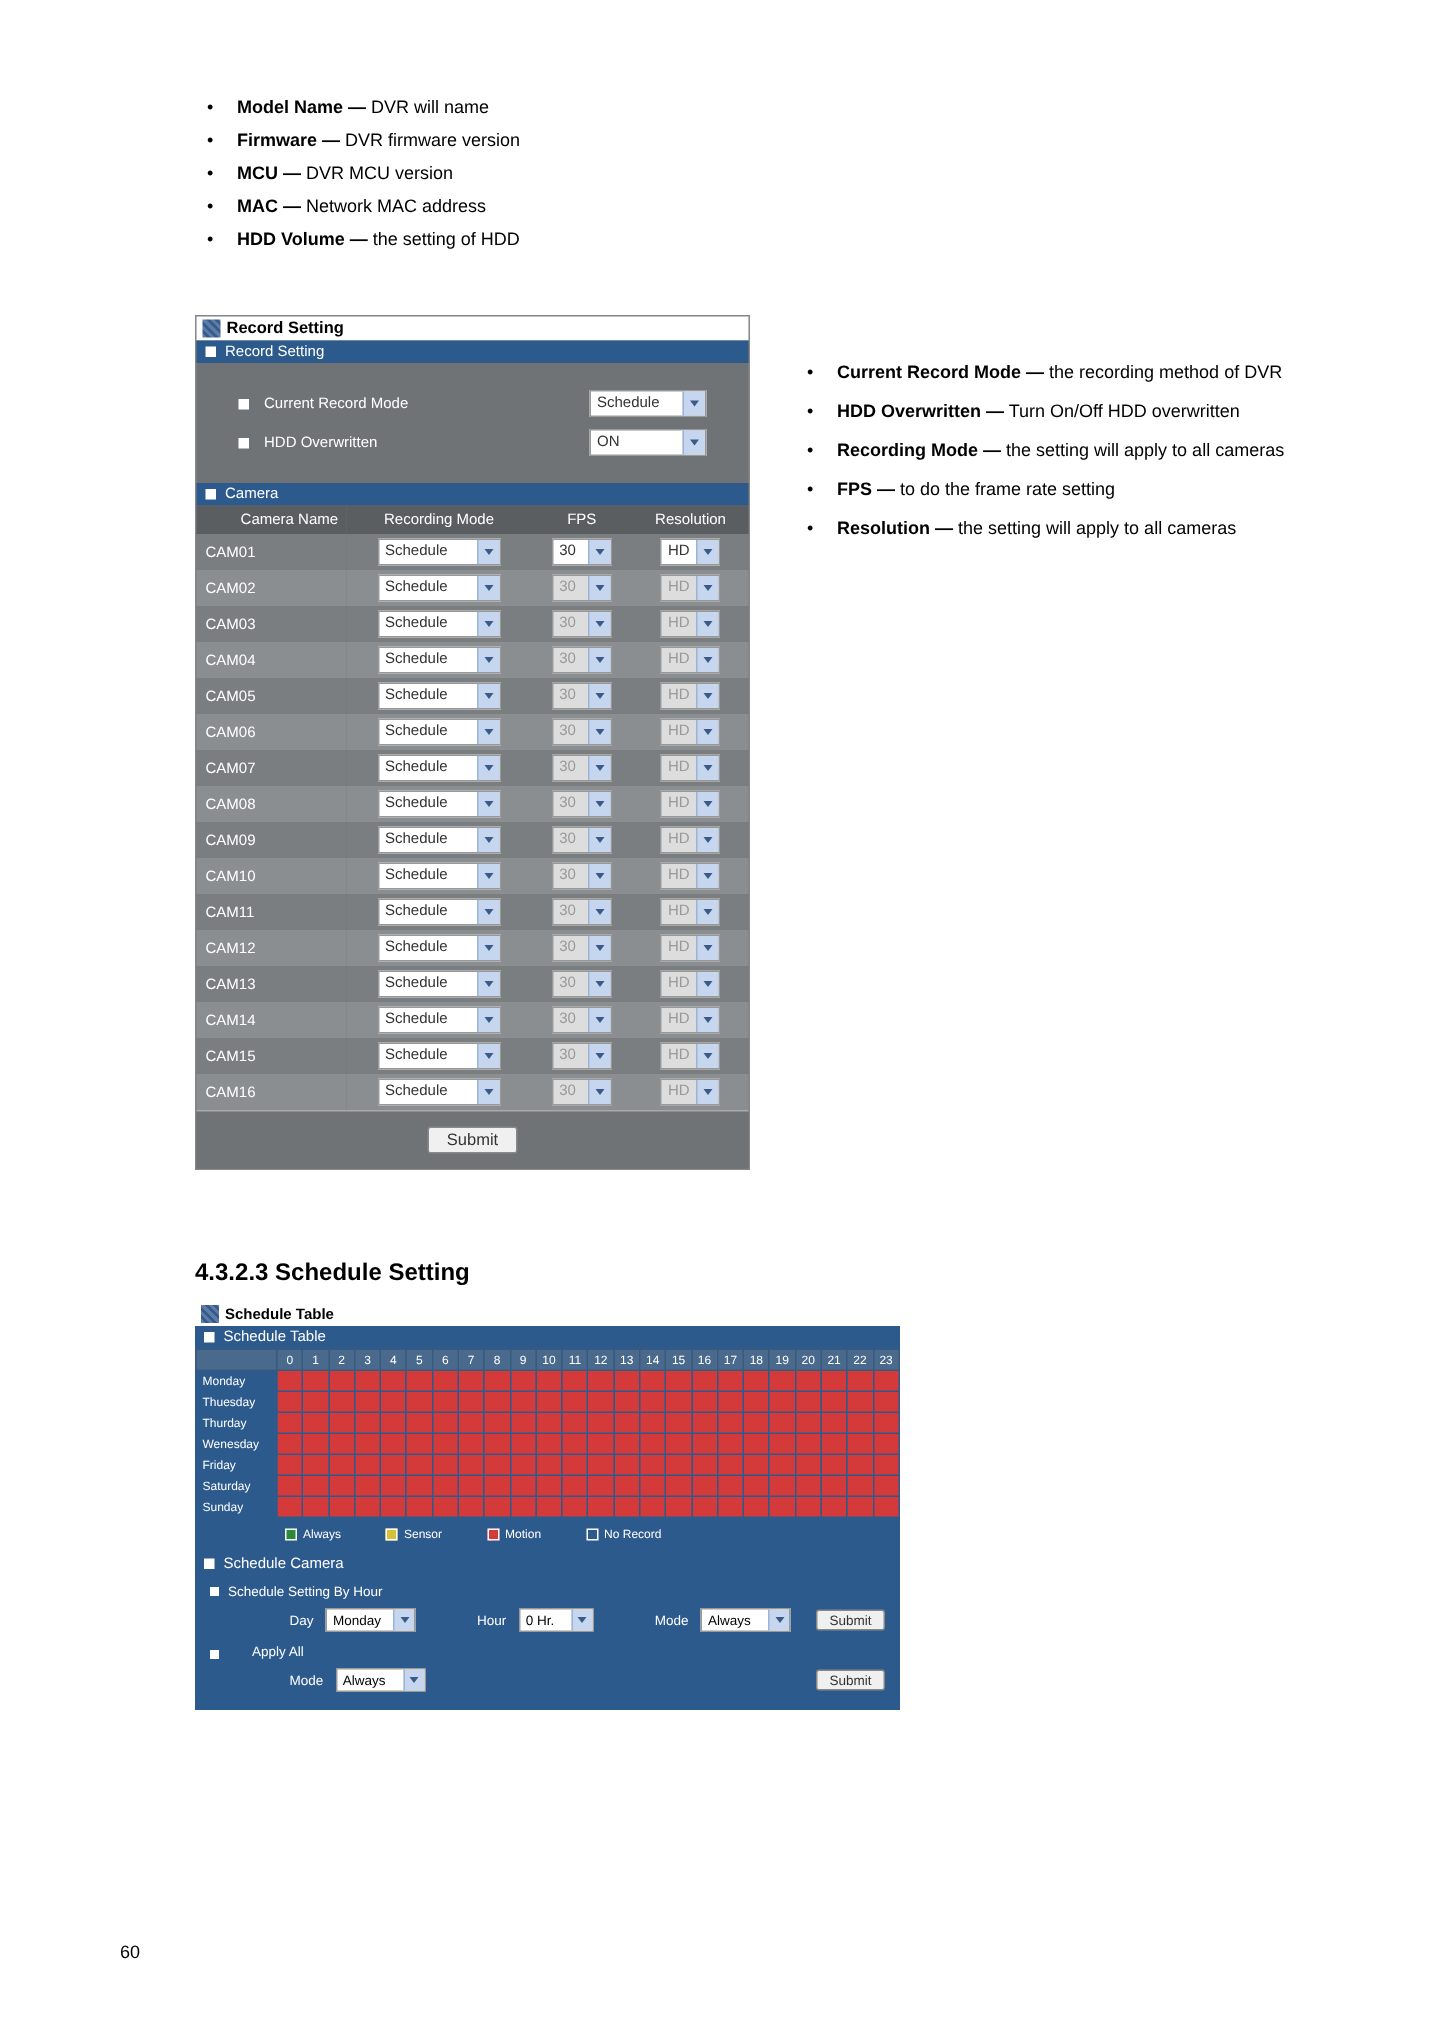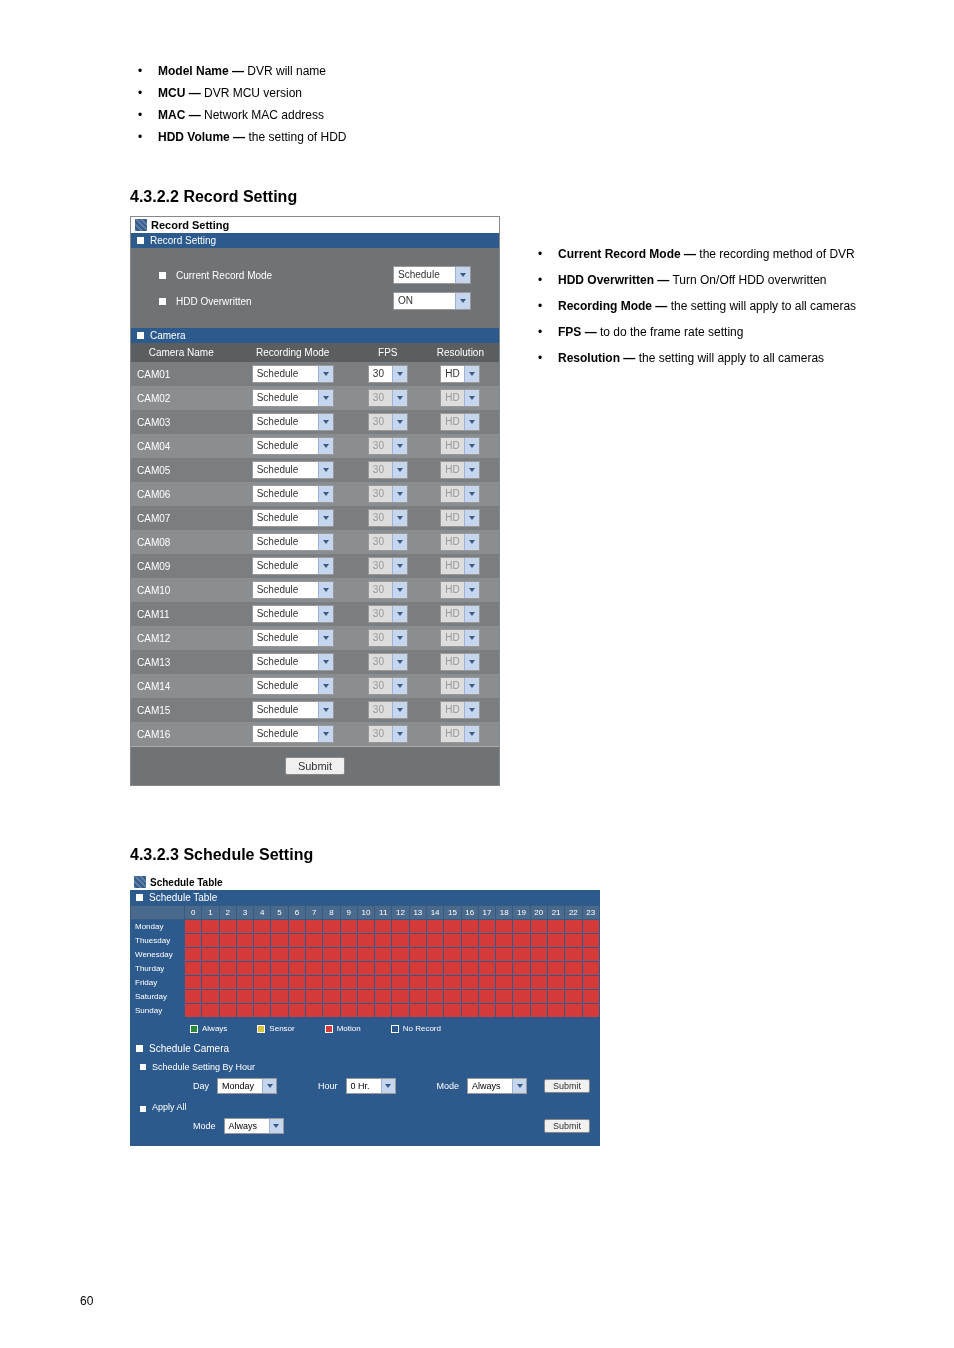--- a/index.html
+++ b/index.html
@@ -78,21 +78,21 @@
   }
   .faux-select .arrow::after {
     content: ""; width: 0; height: 0;
     border-left: 3px solid transparent; border-right: 3px solid transparent;
     border-top: 4px solid #3a5a88;
   }
 
   .cam-table { width: 100%; border-collapse: collapse; font-size: 10px; }
   .cam-table th {
     background: #5a5e61; color: #fff; font-weight: normal;
-    padding: 4px 6px; text-align: center;
+    padding: 4px 6px; text-align: right;
   }
   .cam-table td { padding: 3px 6px; }
   .cam-table tr:nth-child(even) td { background: #8a8e91; }
   .cam-table tr:nth-child(odd) td { background: #7a7e81; }
   .cam-table td:first-child { color: #fff; }
 
   .panel-footer { background: #6f7376; text-align: center; padding: 10px 0; border-top: 1px solid #aaa; }
   .btn {
     background: #f0f0f0; border: 1px solid #888; border-radius: 2px;
     padding: 2px 12px; font-size: 11px; color: #333; cursor: pointer;
@@ -135,26 +135,26 @@
 
   .page-num { position: absolute; bottom: 40px; left: 80px; font-size: 12px; }
 </style>
 </head>
 <body>
 
 <div class="content">
 
   <ul class="bullet-list" id="top-bullets">
       <li><strong>Model Name —</strong><span> DVR will name</span></li>
+      <li><strong>Firmware —</strong><span> DVR firmware version</span></li>
       <li><strong>MCU —</strong><span> DVR MCU version</span></li>
       <li><strong>MAC —</strong><span> Network MAC address</span></li>
       <li><strong>HDD Volume —</strong><span> the setting of HDD</span></li>
     </ul>
 
-  <div class="section-title">4.3.2.2 Record Setting</div>
 
   <div class="two-col">
 
     <div class="panel">
       <div class="panel-title">
         <span class="title-icon"></span>
         <span>Record Setting</span>
       </div>
       <div class="subhead">
         <span class="sq"></span>
@@ -540,48 +540,48 @@
             <td></td>
             <td></td>
             <td></td>
             <td></td>
             <td></td>
             <td></td>
             <td></td>
             <td></td>
           </tr>
           <tr>
+            <td>Thurday</td>
+            <td></td>
+            <td></td>
+            <td></td>
+            <td></td>
+            <td></td>
+            <td></td>
+            <td></td>
+            <td></td>
+            <td></td>
+            <td></td>
+            <td></td>
+            <td></td>
+            <td></td>
+            <td></td>
+            <td></td>
+            <td></td>
+            <td></td>
+            <td></td>
+            <td></td>
+            <td></td>
+            <td></td>
+            <td></td>
+            <td></td>
+            <td></td>
+          </tr>
+          <tr>
             <td>Wenesday</td>
-            <td></td>
-            <td></td>
-            <td></td>
-            <td></td>
-            <td></td>
-            <td></td>
-            <td></td>
-            <td></td>
-            <td></td>
-            <td></td>
-            <td></td>
-            <td></td>
-            <td></td>
-            <td></td>
-            <td></td>
-            <td></td>
-            <td></td>
-            <td></td>
-            <td></td>
-            <td></td>
-            <td></td>
-            <td></td>
-            <td></td>
-            <td></td>
-          </tr>
-          <tr>
-            <td>Thurday</td>
             <td></td>
             <td></td>
             <td></td>
             <td></td>
             <td></td>
             <td></td>
             <td></td>
             <td></td>
             <td></td>
             <td></td>
@@ -723,21 +723,21 @@
           <span class="arrow"></span>
         </div>
         <span class="lbl">Mode</span>
         <div class="faux-select">
           <span>Always</span>
           <span class="arrow"></span>
         </div>
         <button class="btn" style="margin-left:auto;font-size:9px;padding:1px 8px">Submit</button>
       </div>
 
-      <div style="display:flex;align-items:flex-end;gap:6px;margin-top:8px">
+      <div style="display:flex;align-items:flex-end;gap:22px;margin-top:8px">
         <span class="sq" style="width:6px;height:6px;background:#fff"></span>
         <span>Apply All</span>
       </div>
       <div class="row">
         <span class="lbl">Mode</span>
         <div class="faux-select">
           <span>Always</span>
           <span class="arrow"></span>
         </div>
         <button class="btn" style="margin-left:auto;font-size:9px;padding:1px 8px">Submit</button>

